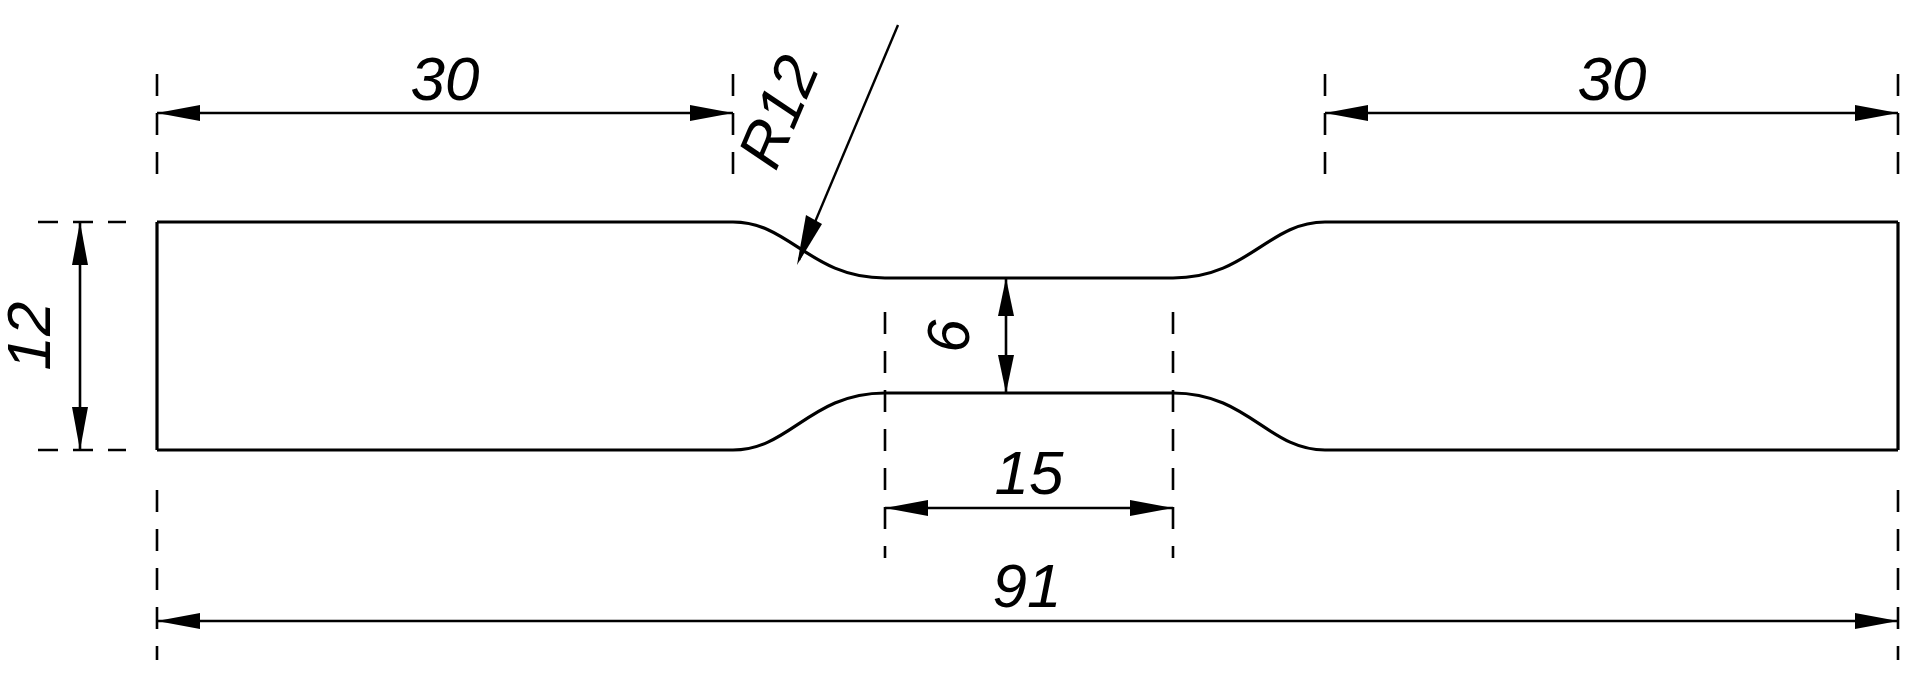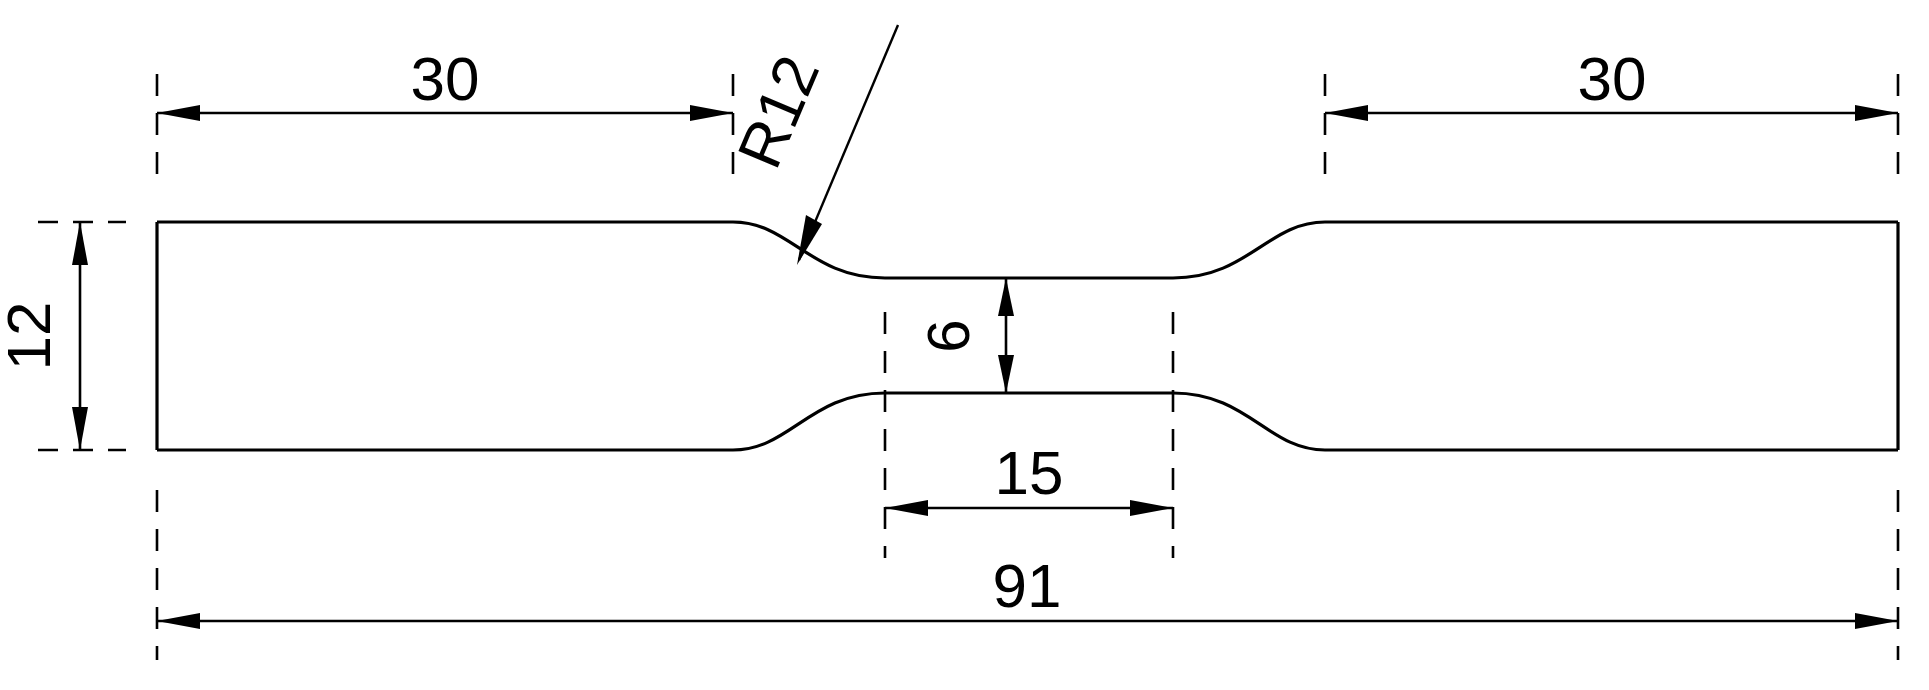--- a/index.html
+++ b/index.html
@@ -12,20 +12,21 @@
     width: 1929px;
     height: 690px;
     overflow: hidden;
     font-family: "Liberation Sans", sans-serif;
   }
   #drawing-root {
     position: relative;
     width: 1929px;
     height: 690px;
     background: #ffffff;
+    font-style: italic;
   }
   svg.drawing-canvas {
     display: block;
     width: 1929px;
     height: 690px;
   }
   .outline {
     fill: none;
     stroke: #000000;
     stroke-width: 3.2;

